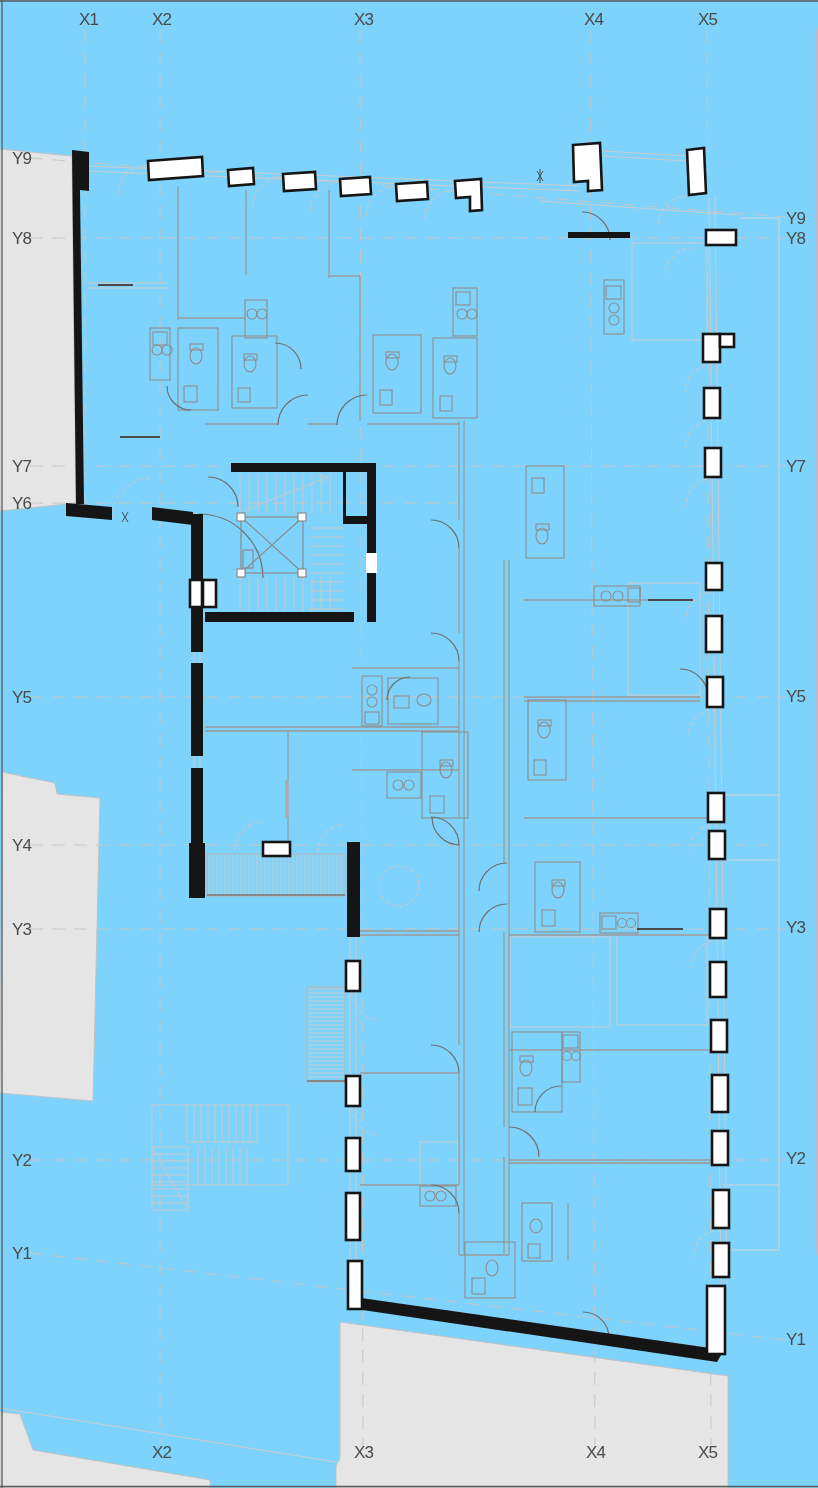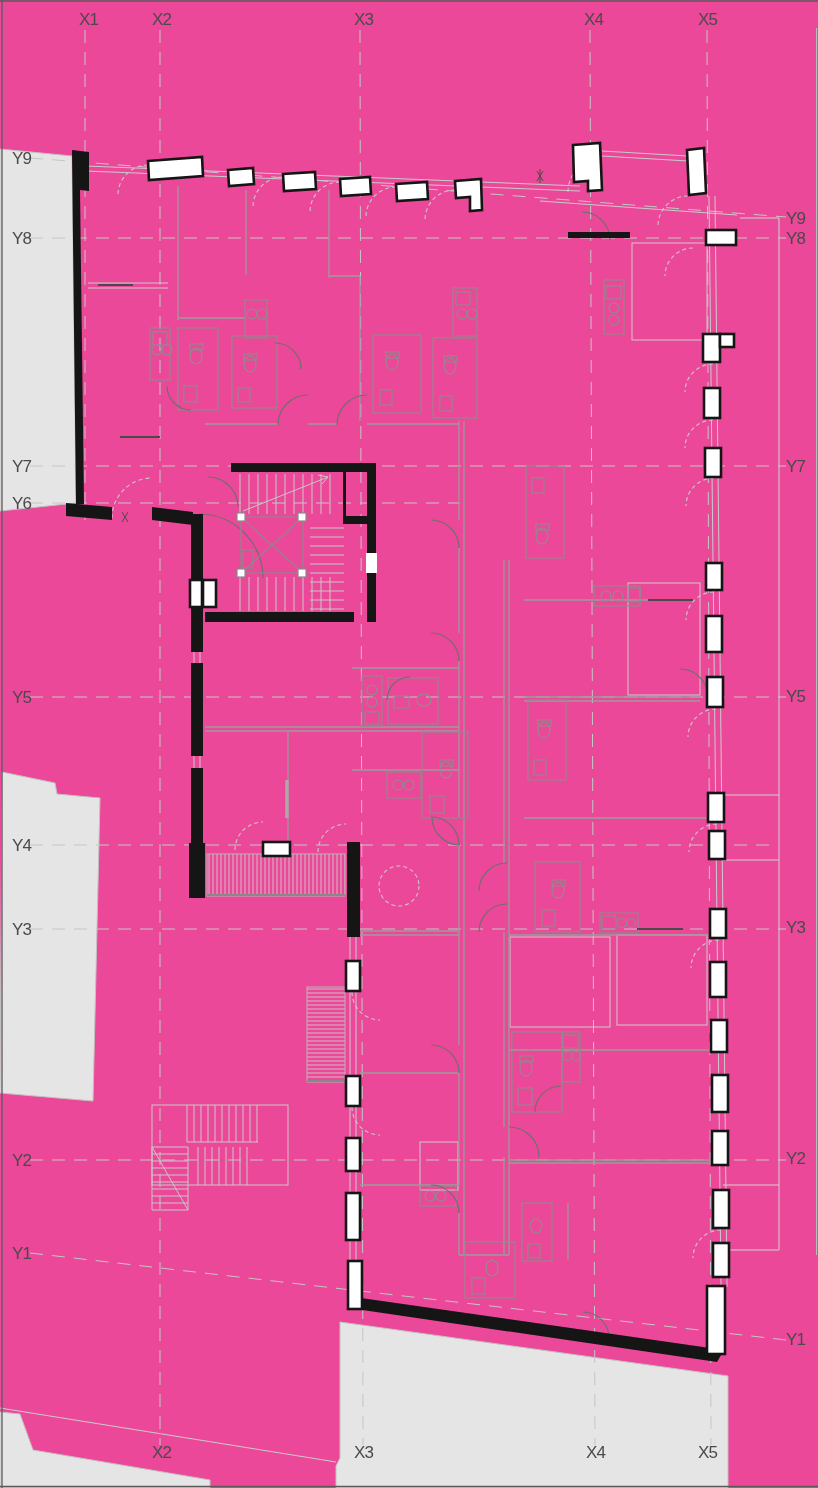--- a/index.html
+++ b/index.html
@@ -1,16 +1,16 @@
 <!DOCTYPE html>
 <html><head>
 <meta charset="utf-8">
 <style>
   html,body{margin:0;padding:0;background:#fff;}
-  .page{position:relative;width:818px;height:1488px;background:#ec4899;overflow:hidden;
+  .page{position:relative;width:818px;height:1488px;background:#7dd3fc;overflow:hidden;
         font-family:"Liberation Sans", sans-serif;}
   svg{display:block}
   text.glabel{font-family:"Liberation Sans", sans-serif;font-size:17px;letter-spacing:-0.8px;fill:#4a4a4a;}
 </style>
 </head>
 <body>
 
 <div class="page">
 <svg width="818" height="1488" viewBox="0 0 818 1488">
   <defs>

